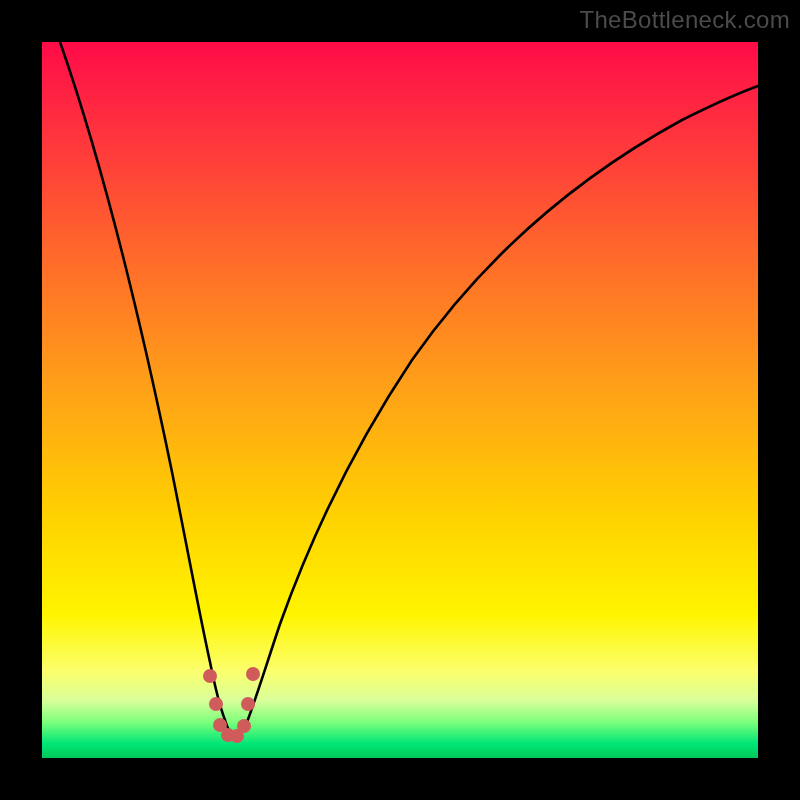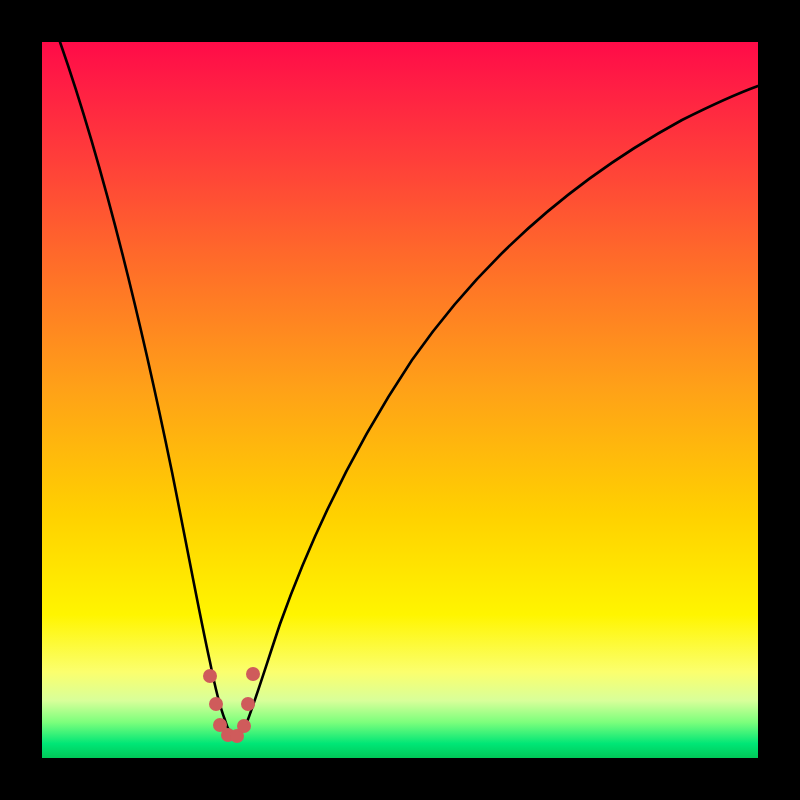--- a/index.html
+++ b/index.html
@@ -67,20 +67,21 @@
   }
   .marker {
     fill: #cf5b5b;
     stroke: none;
   }
 </style>
 </head>
 <body>
 
 <div class="frame">
+  <div class="watermark">TheBottleneck.com</div>
 
   <div class="plot-area">
     <svg class="curves" viewBox="0 0 716 716" preserveAspectRatio="none">
       <path class="curve-path" d="M 18 0
                C 60 120, 95 260, 130 430
                C 148 520, 158 575, 168 620
                C 173 645, 178 665, 183 678
                C 186 688, 189 694, 193 694
                C 197 694, 201 689, 205 680
                C 212 662, 222 630, 238 582

